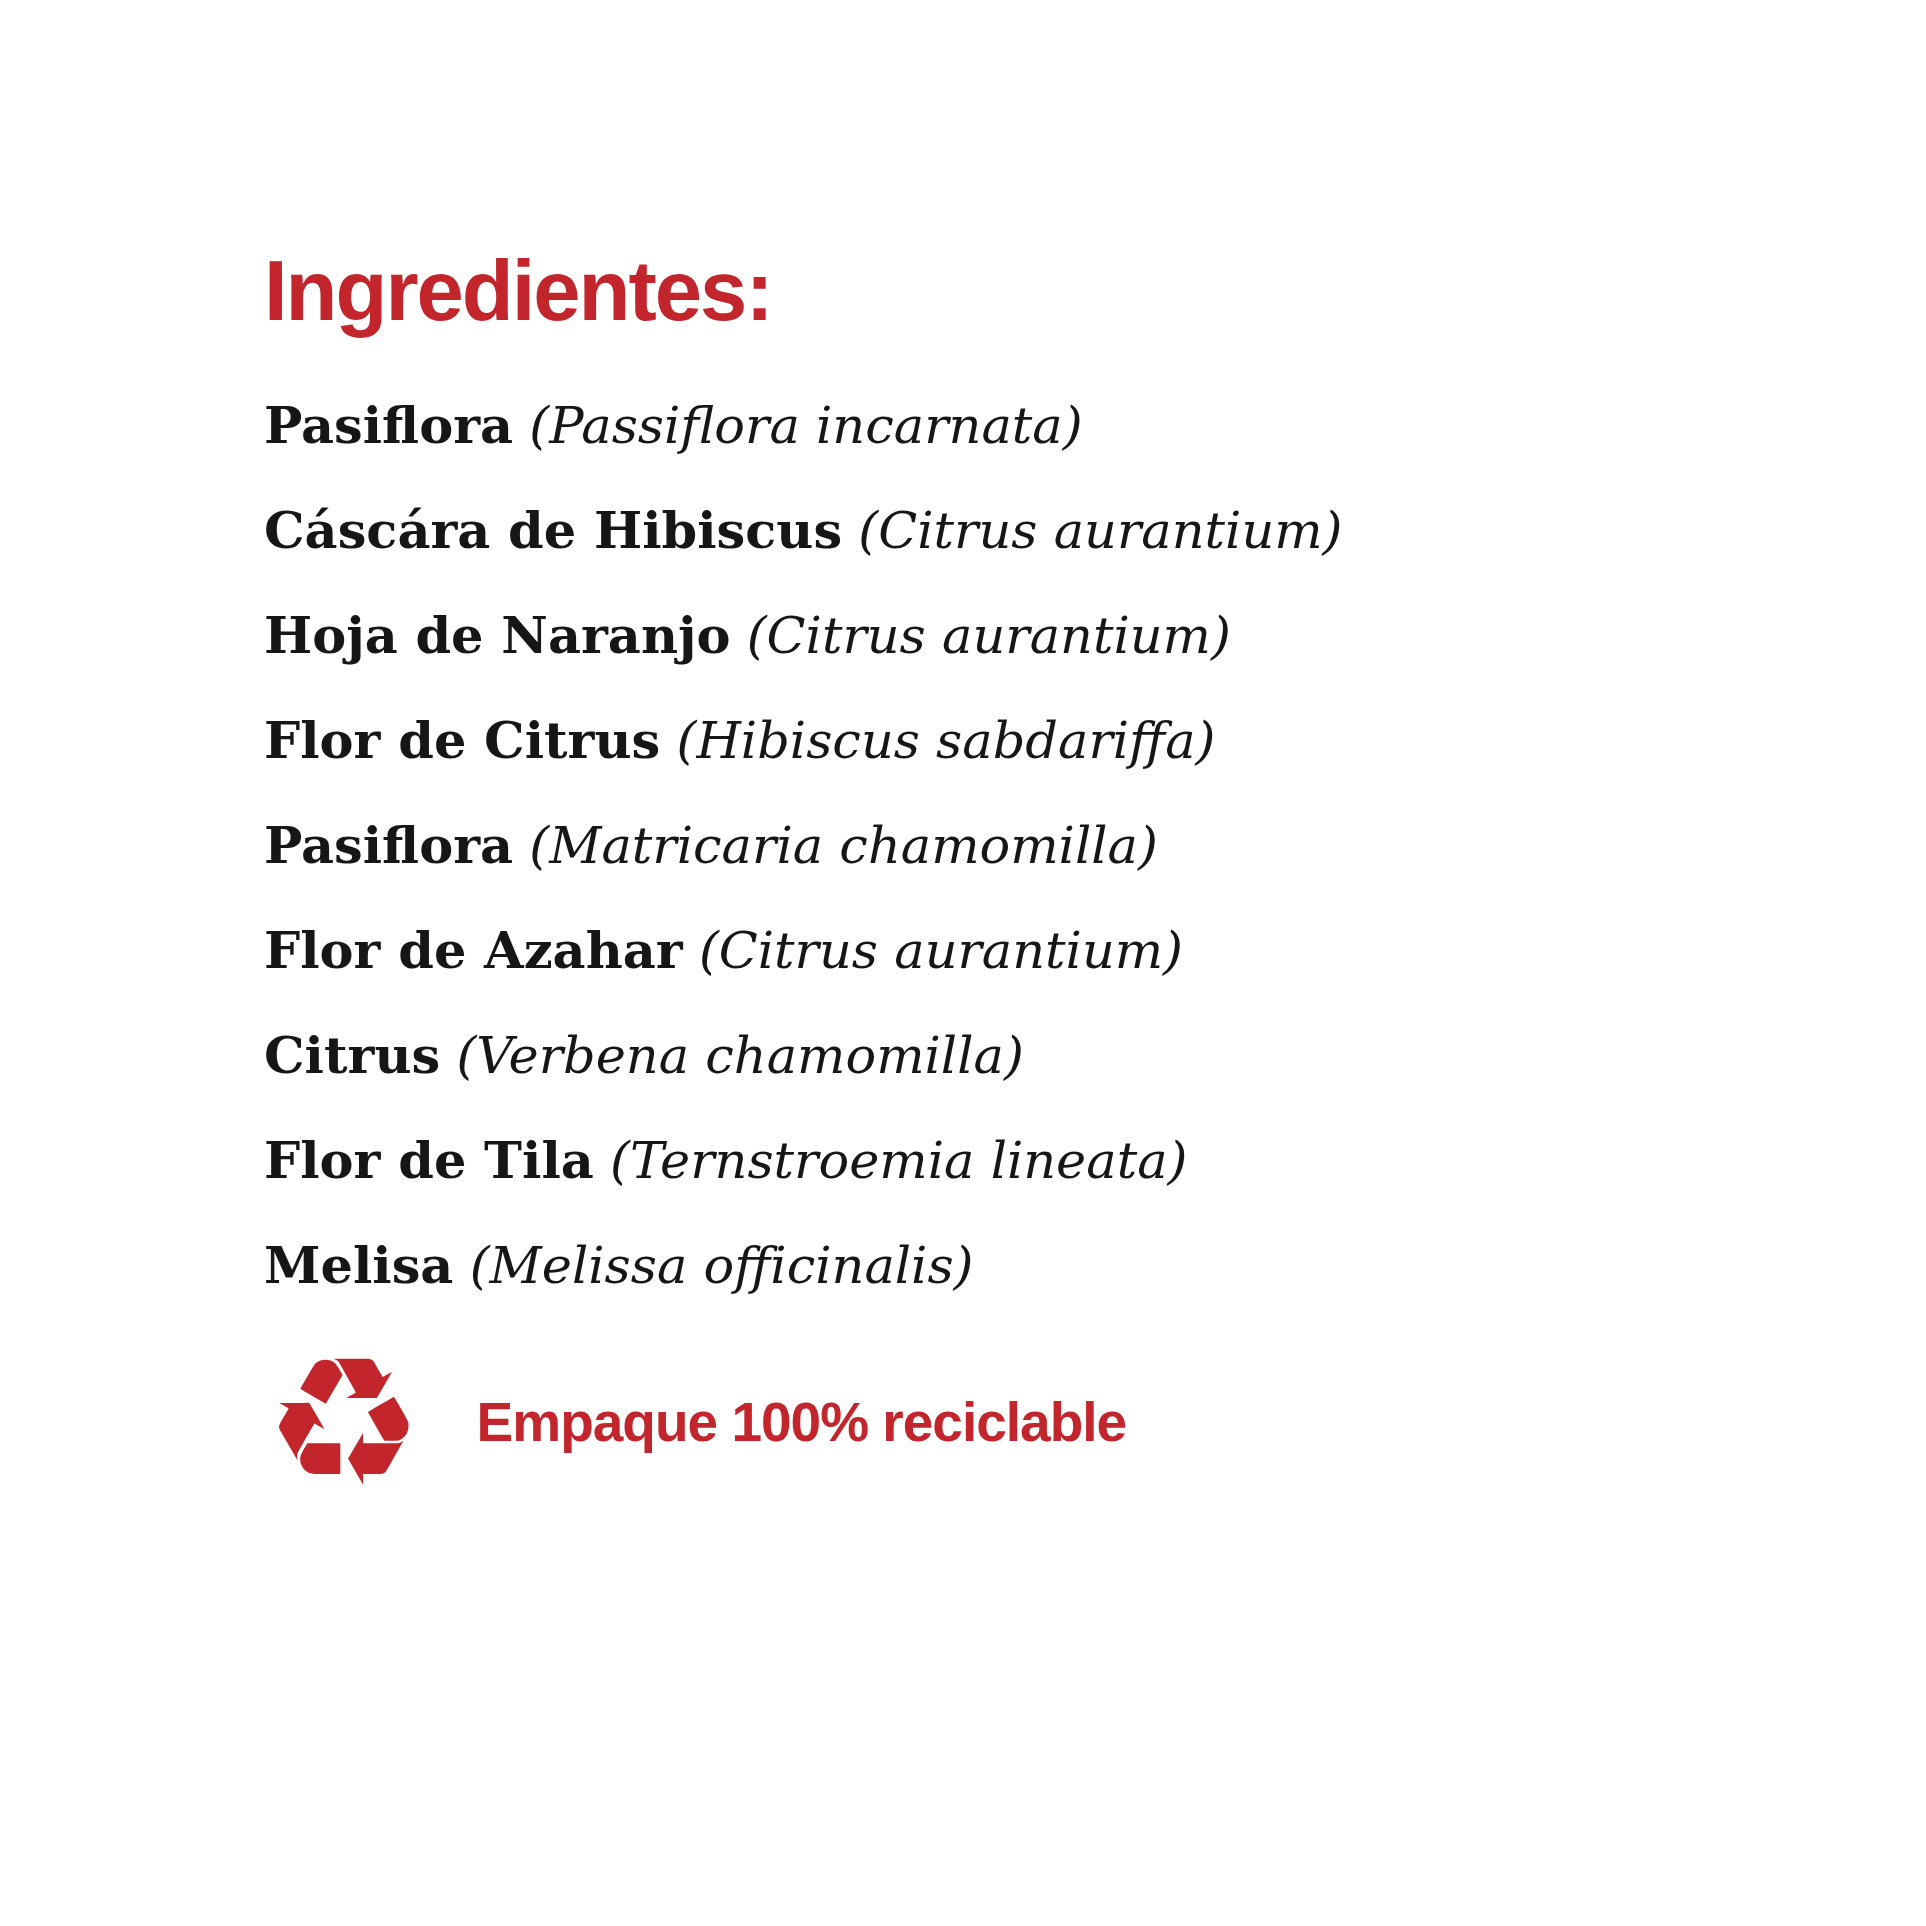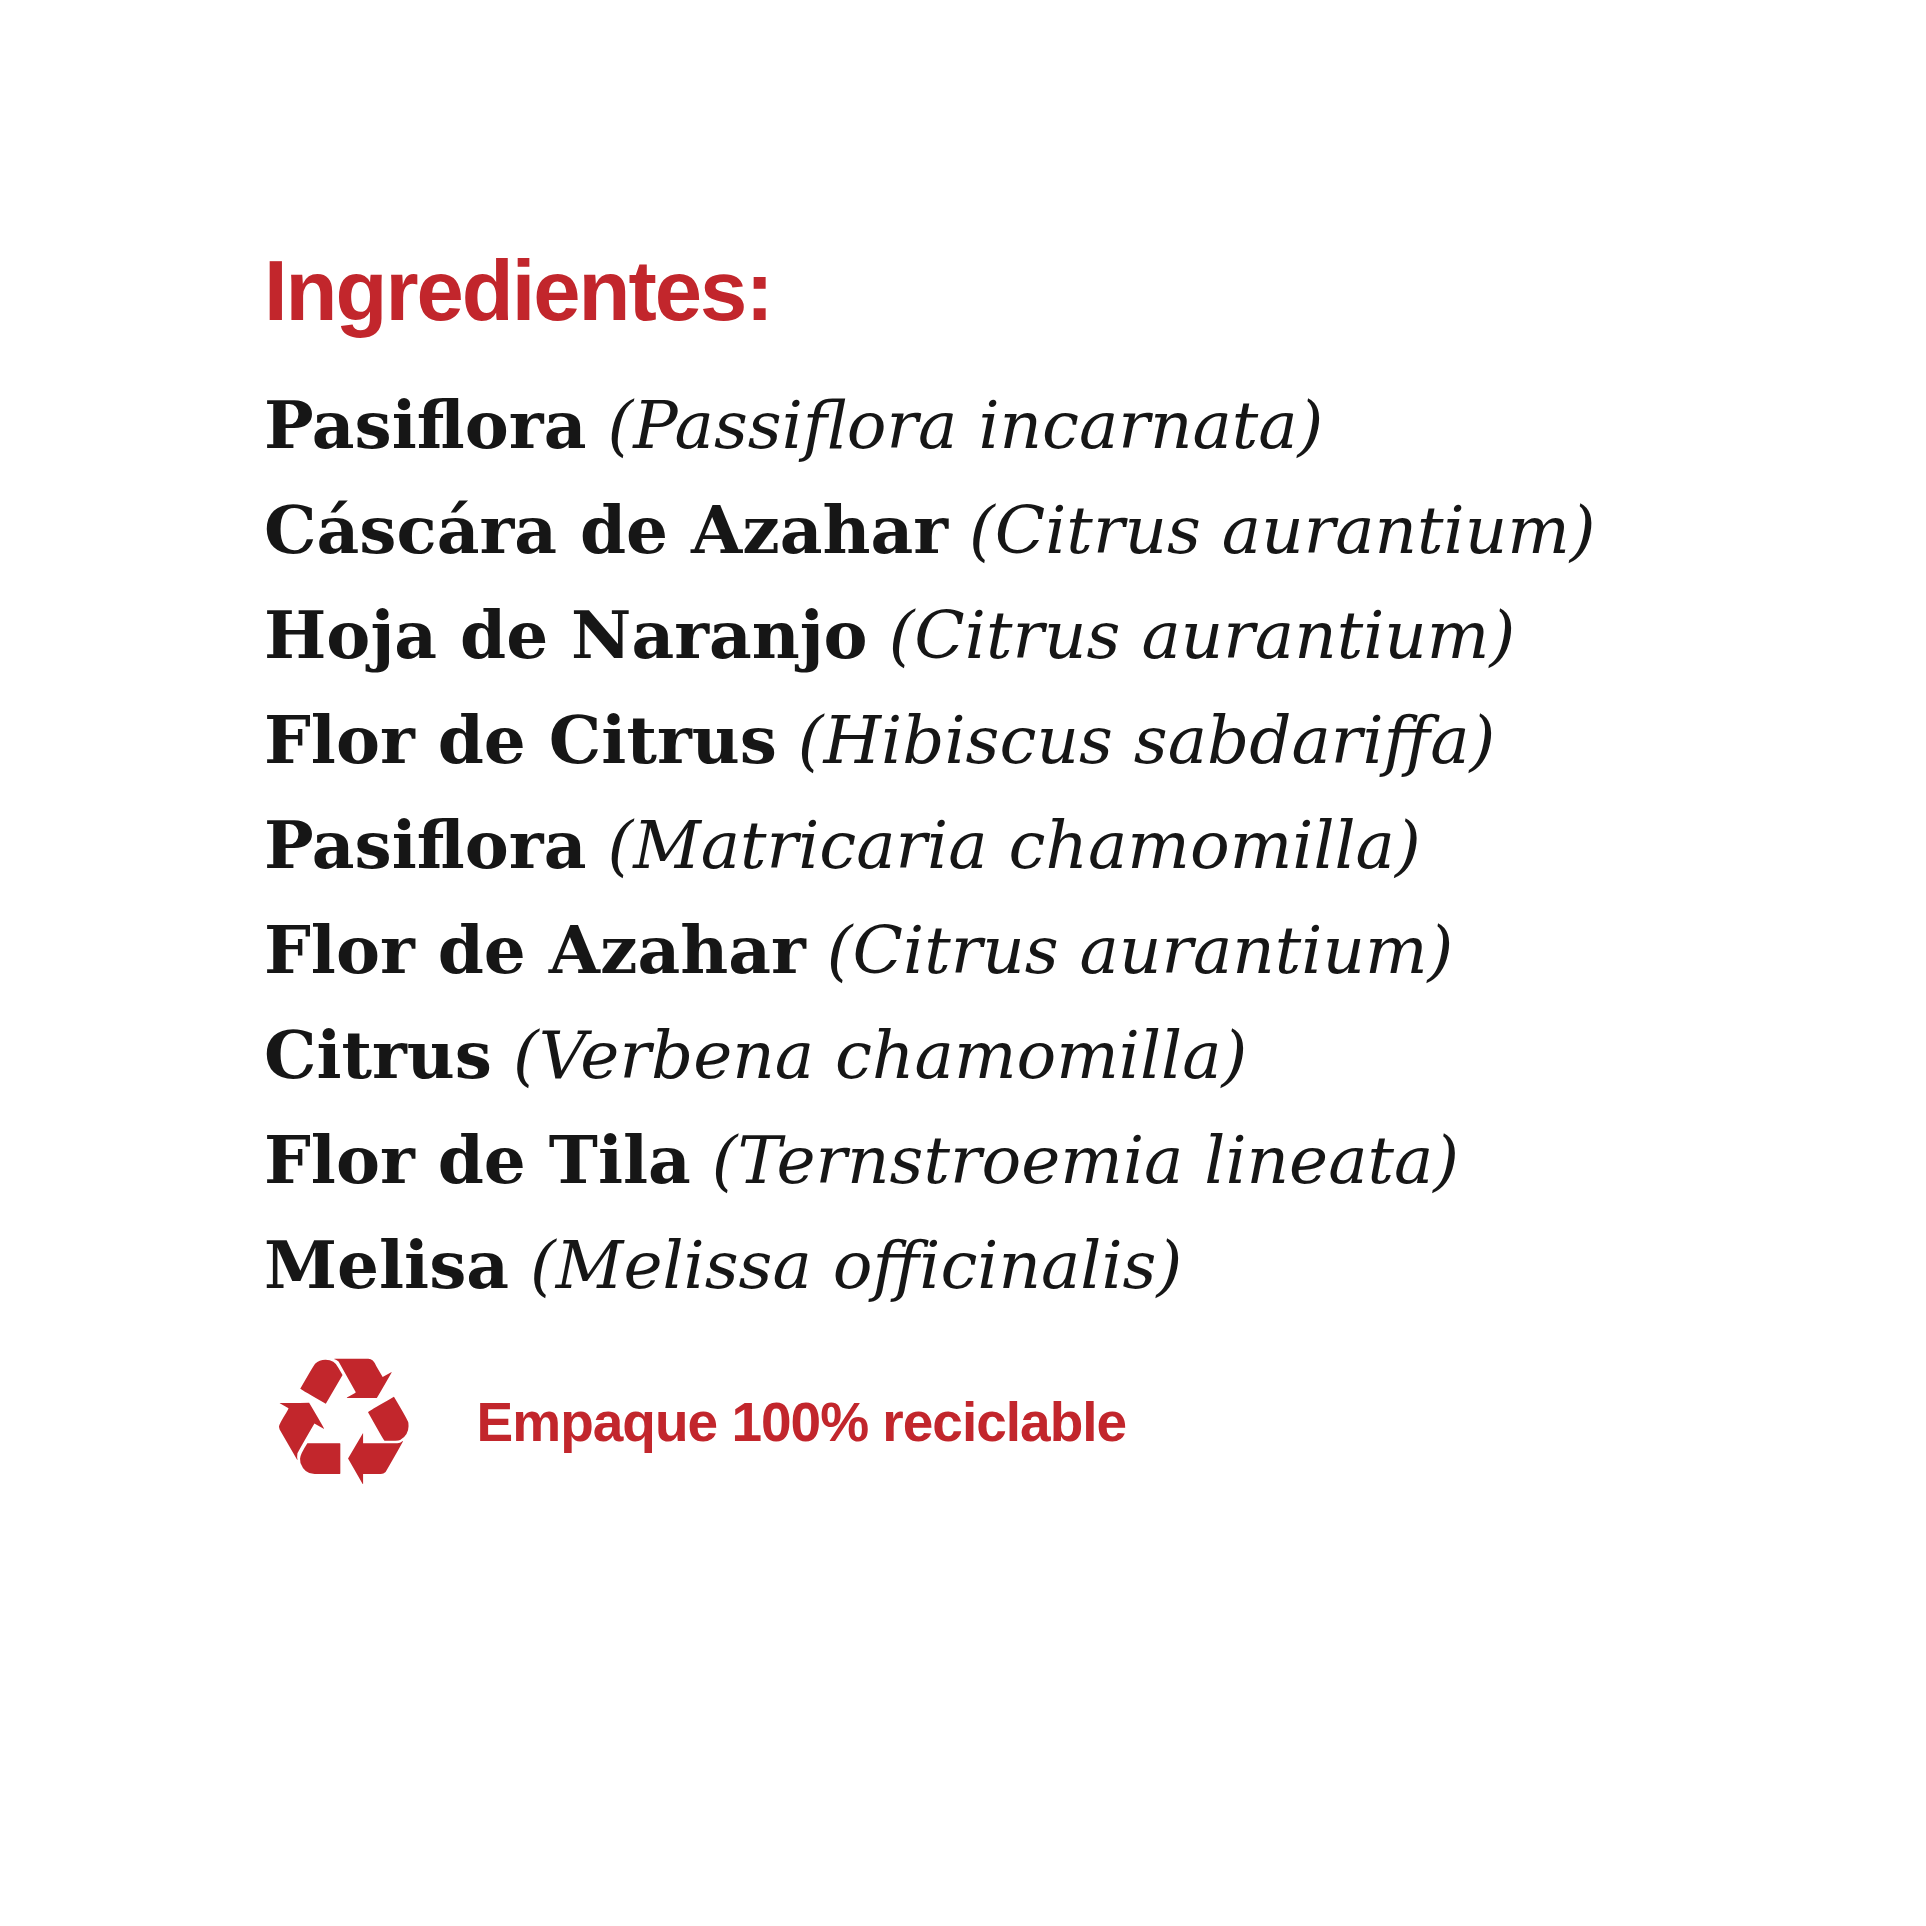--- a/index.html
+++ b/index.html
@@ -30,21 +30,21 @@
     font-family:"Liberation Sans", sans-serif;
     font-weight:bold;
     font-size:85px;
     line-height:85px;
     letter-spacing:-2px;
     color:var(--red);
     margin:0 0 40px 0;
   }
   .list{
     font-family:"DejaVu Serif", "Liberation Serif", serif;
-    font-size:66px;
+    font-size:51px;
     line-height:104px;
     color:var(--ink);
   }
   .line{
     margin:0;
   }
   .ing-name{
     font-weight:bold;
     font-style:normal;
   }
@@ -78,21 +78,21 @@
 </head>
 <body>
 
 <div class="page">
   <div class="content">
 
     <h1 class="title">Ingredientes:</h1>
 
     <div class="list">
       <div class="line"><span class="ing-name">Pasiflora</span> <span class="ing-sci">(Passiflora incarnata)</span></div>
-      <div class="line"><span class="ing-name">Cáscára de Azahar</span> <span class="ing-sci">(Citrus aurantium)</span></div>
+      <div class="line"><span class="ing-name">Cáscára de Hibiscus</span> <span class="ing-sci">(Citrus aurantium)</span></div>
       <div class="line"><span class="ing-name">Hoja de Naranjo</span> <span class="ing-sci">(Citrus aurantium)</span></div>
       <div class="line"><span class="ing-name">Flor de Citrus</span> <span class="ing-sci">(Hibiscus sabdariffa)</span></div>
       <div class="line"><span class="ing-name">Pasiflora</span> <span class="ing-sci">(Matricaria chamomilla)</span></div>
       <div class="line"><span class="ing-name">Flor de Azahar</span> <span class="ing-sci">(Citrus aurantium)</span></div>
       <div class="line"><span class="ing-name">Citrus</span> <span class="ing-sci">(Verbena chamomilla)</span></div>
       <div class="line"><span class="ing-name">Flor de Tila</span> <span class="ing-sci">(Ternstroemia lineata)</span></div>
       <div class="line"><span class="ing-name">Melisa</span> <span class="ing-sci">(Melissa officinalis)</span></div>
     </div>
 
     <div class="footer">

